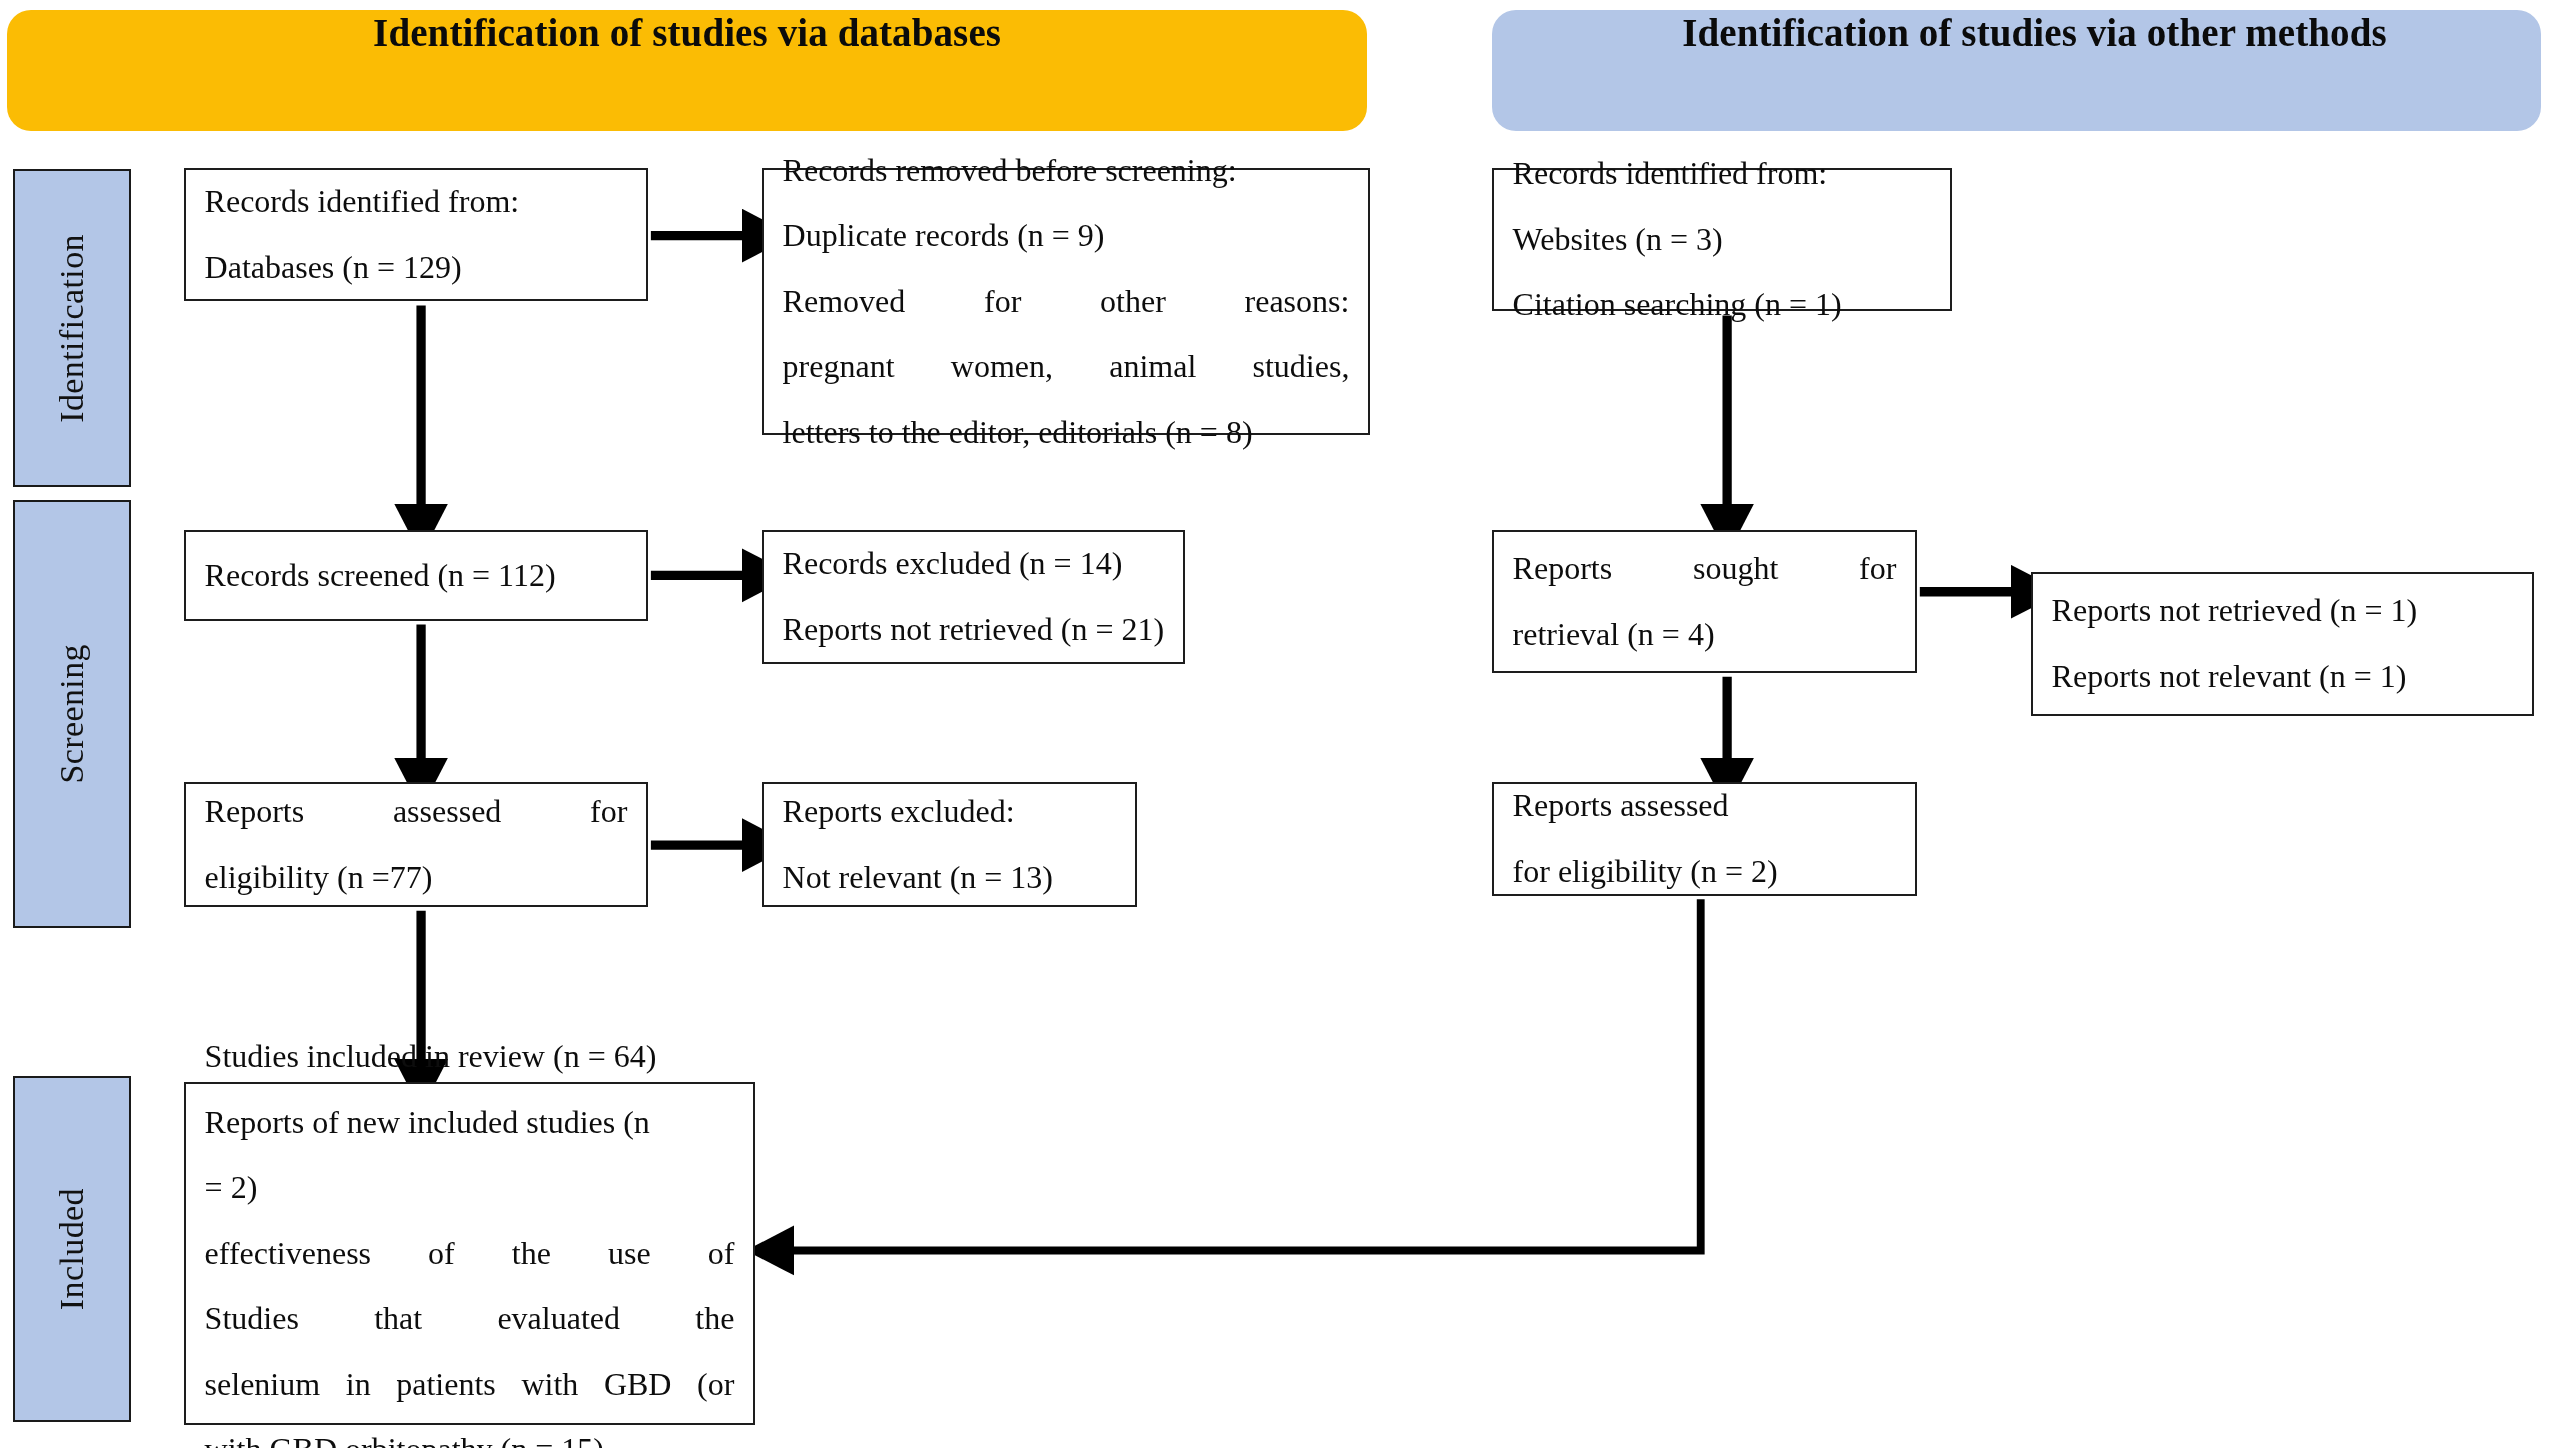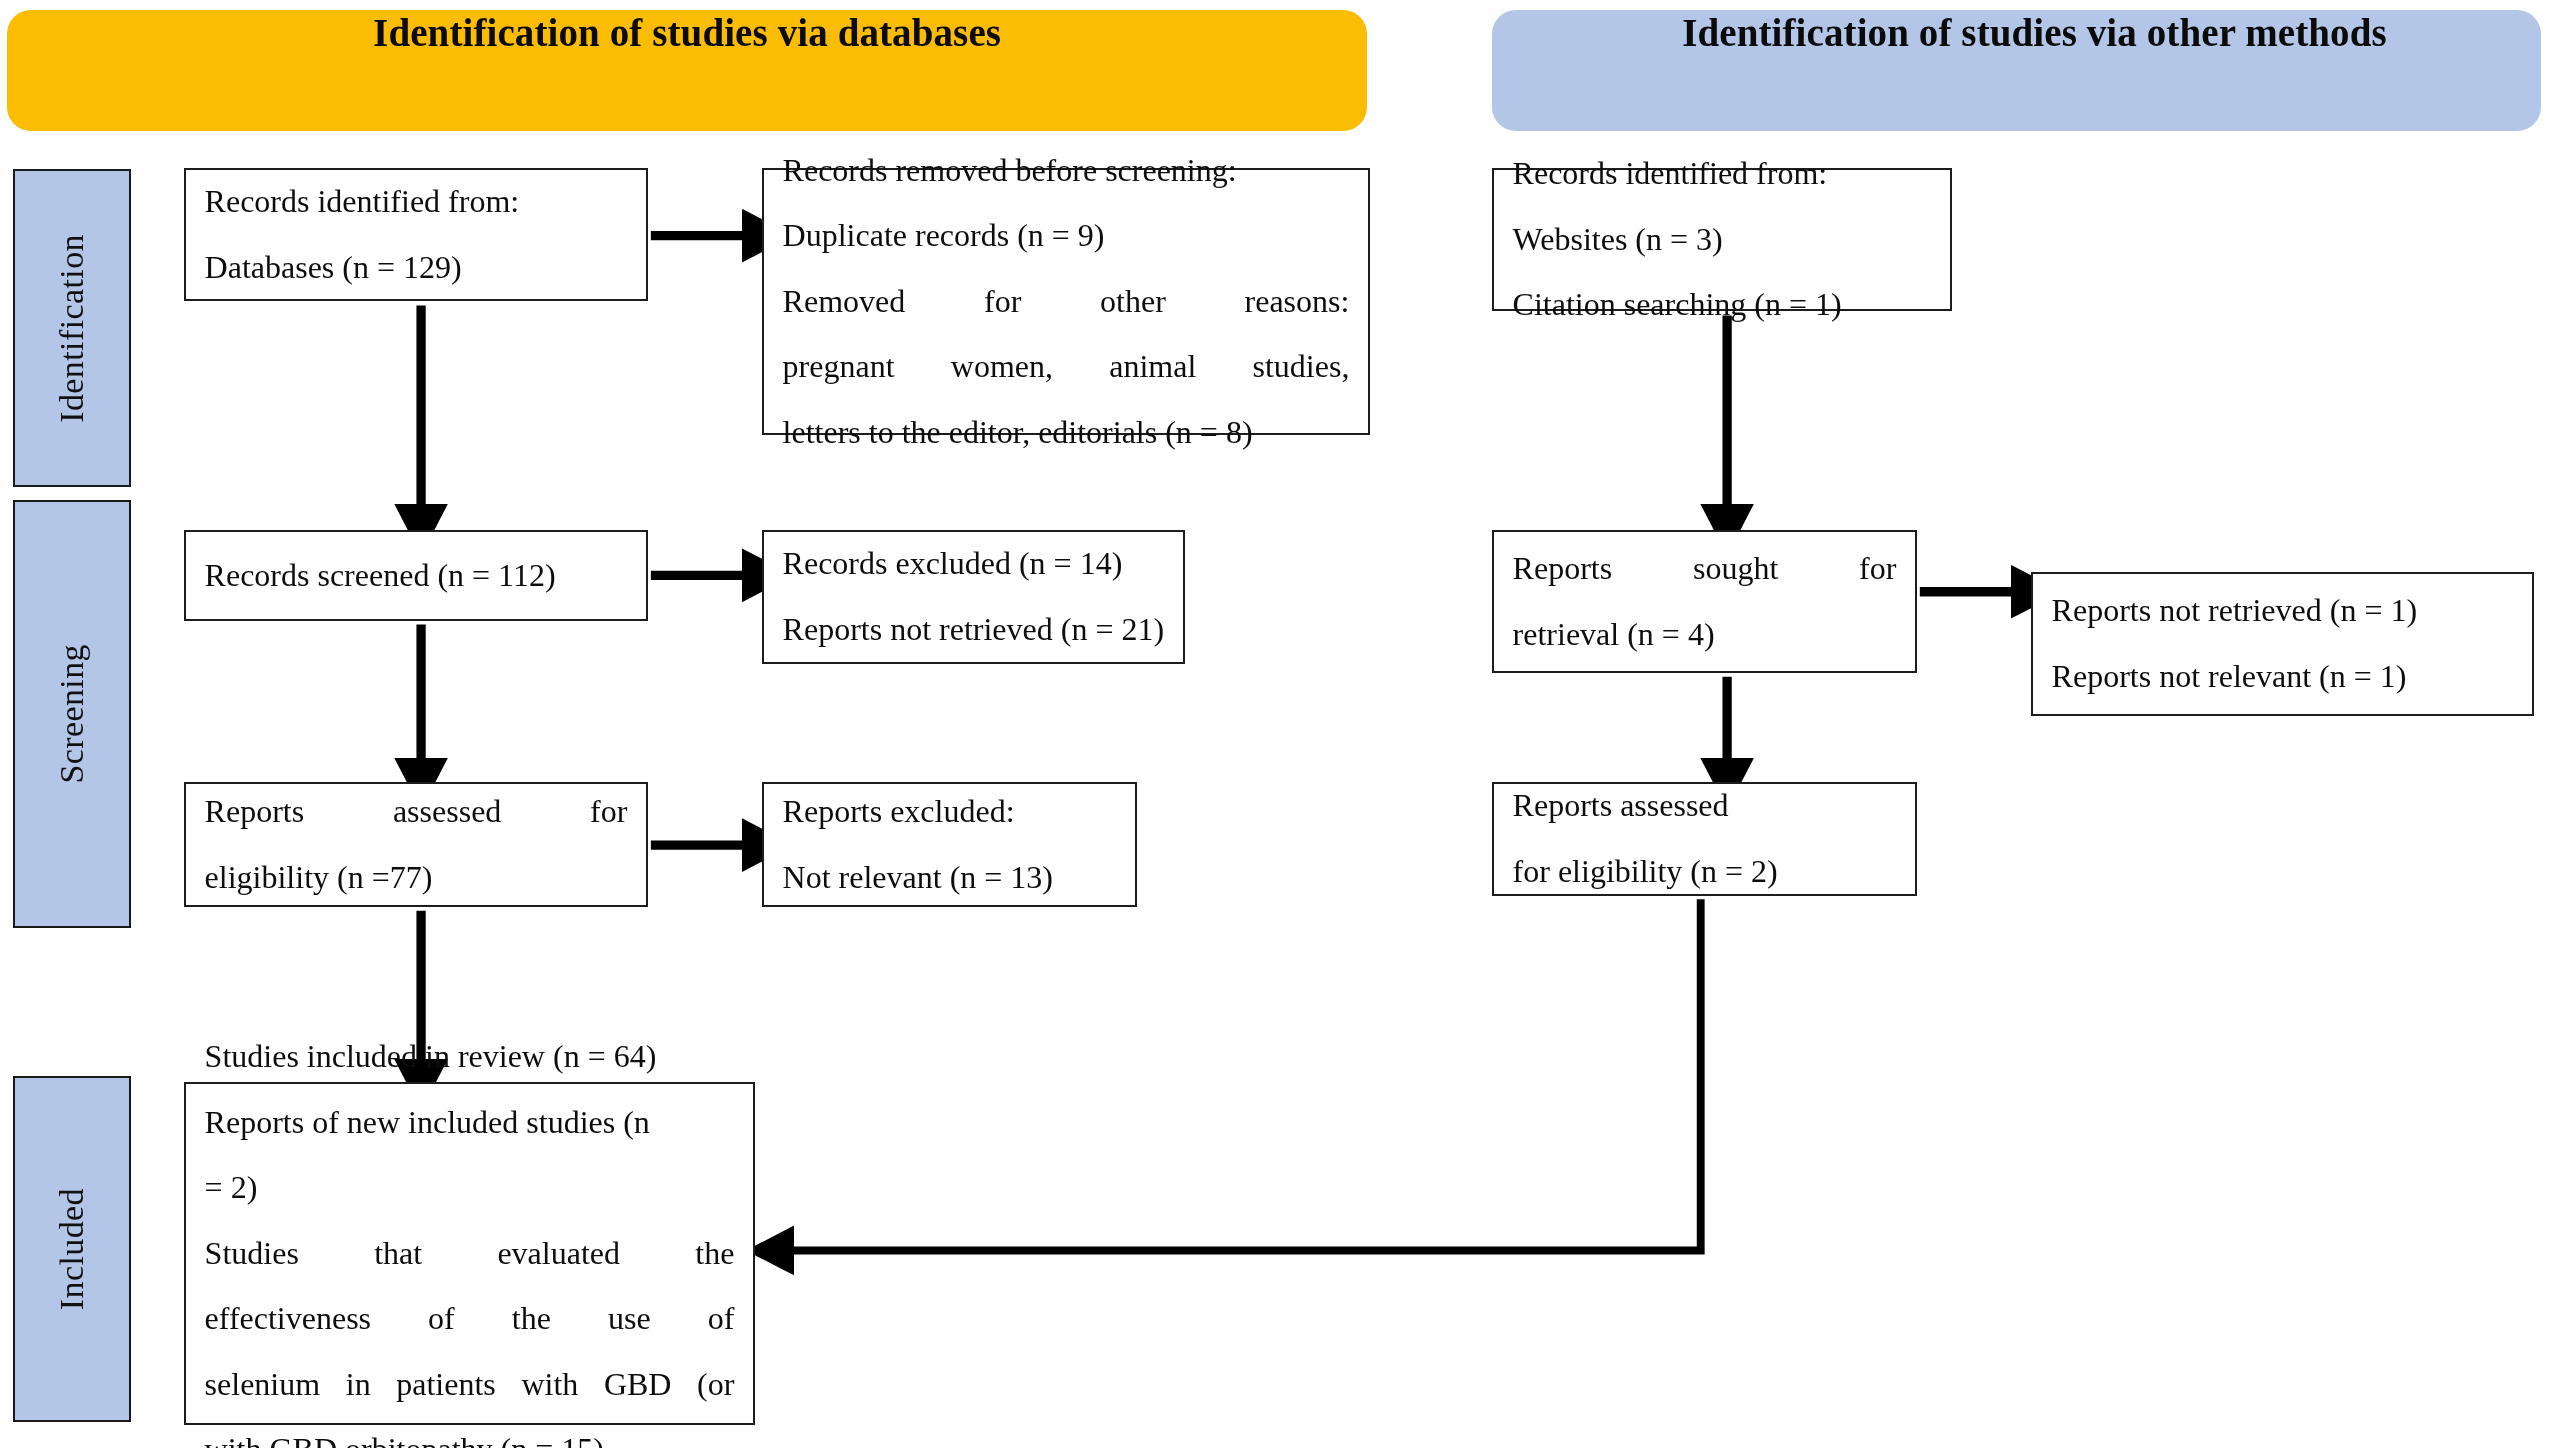--- a/index.html
+++ b/index.html
@@ -192,22 +192,22 @@
 
   <div class="box" id="box-excluded-elig">
     <p>Reports excluded:</p>
     <p>Not relevant (n = 13)</p>
   </div>
 
   <div class="box" id="box-included">
     <p>Studies included in review (n = 64)</p>
     <p>Reports of new included studies (n</p>
     <p>= 2)</p>
+    <p class="just">effectiveness of the use of</p>
     <p class="just">Studies that evaluated the</p>
-    <p class="just">effectiveness of the use of</p>
     <p class="just">selenium in patients with GBD (or</p>
     <p>with GBD orbitopathy (n = 15)</p>
   </div>
 
   <div class="box" id="box-other-identified">
     <p>Records identified from:</p>
     <p>Websites (n = 3)</p>
     <p>Citation searching (n = 1)</p>
   </div>
 

